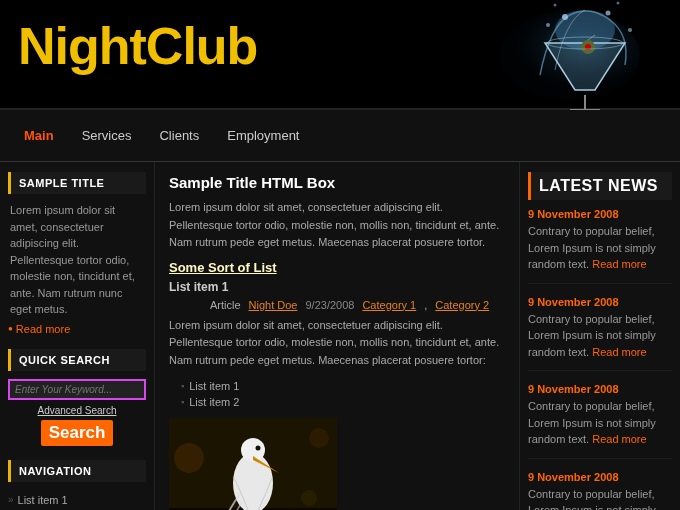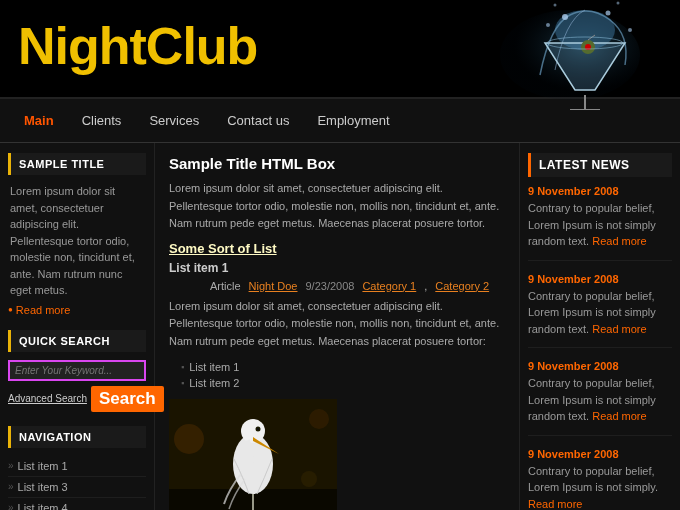--- a/index.html
+++ b/index.html
@@ -8,21 +8,21 @@
       color: #ccc;
       font-family: Arial, Helvetica, sans-serif;
       font-size: 12px;
       width: 680px;
       overflow-x: hidden;
     }
 
     
     #header {
       background: #000;
-      height: 99px;
+      height: 110px;
       position: relative;
       border-bottom: 2px solid #222;
     }
     #site-title {
       position: absolute;
       top: 20px;
       left: 18px;
       font-size: 52px;
       font-weight: bold;
       color: #fff;
@@ -39,21 +39,21 @@
       width: 240px;
       height: 115px;
     }
     
 
     
     #nav {
       background: #111;
       border-bottom: 1px solid #333;
       padding: 0 10px;
-      height: 44px;
+      height: 52px;
       display: flex;
       align-items: center;
       gap: 0;
     }
     .nav-item {
       color: #ccc;
       font-size: 13px;
       padding: 8px 14px;
       cursor: pointer;
       text-decoration: none;
@@ -128,20 +128,21 @@
       font-size: 10px;
       padding: 3px 5px;
       width: 100%;
       font-style: italic;
     }
     .search-row {
       display: flex;
       justify-content: space-between;
       align-items: center;
       gap: 4px;
+      flex-direction: column;
     }
     .advanced-search-link {
       color: #ccc;
       font-size: 10px;
       cursor: pointer;
       text-decoration: underline;
       white-space: nowrap;
     }
     .search-btn {
       background: #ff6600;
@@ -279,21 +280,21 @@
     }
     .news-read-more {
       color: #ff6600;
       font-size: 11px;
       cursor: pointer;
     }
 
     .right-sidebar-section-title {
       background: #1a1a1a;
       color: #fff;
-      font-size: 12px;
+      font-size: 16px;
       font-weight: bold;
       padding: 5px 8px;
       border-left: 3px solid #ff6600;
       margin-bottom: 8px;
       letter-spacing: 0.5px;
     }
   </style>
 </head>
 <body>
 
@@ -334,23 +335,22 @@
       <circle cx="190" cy="35" r="2" fill="#aaccee" opacity="0.6"></circle>
       <circle cx="108" cy="30" r="2" fill="#aaccee" opacity="0.6"></circle>
       <circle cx="178" cy="8" r="1.5" fill="#aaccee" opacity="0.5"></circle>
       <circle cx="115" cy="10" r="1.5" fill="#aaccee" opacity="0.5"></circle>
     </svg>
   </div>
 </div>
 
 <nav id="nav">
   <a class="nav-item active">Main</a>
+  <a class="nav-item">Services</a>
   <a class="nav-item">Clients</a>
-  <a class="nav-item">Services</a>
-  <a class="nav-item">Contact us</a>
   <a class="nav-item">Employment</a>
 </nav>
 
 <div id="main-layout">
 
   <div id="left-sidebar">
 
     <div class="sidebar-section">
       <div class="sidebar-section-title">SAMPLE TITLE</div>
       <p class="sidebar-text">Lorem ipsum dolor sit amet, consectetuer adipiscing elit. Pellentesque tortor odio, molestie non, tincidunt et, ante. Nam rutrum nunc eget metus.</p>

